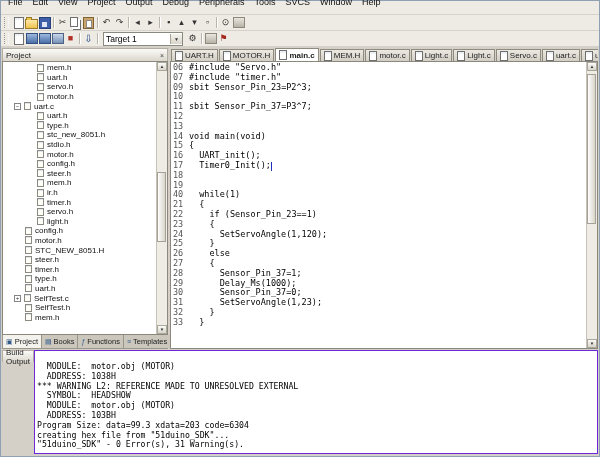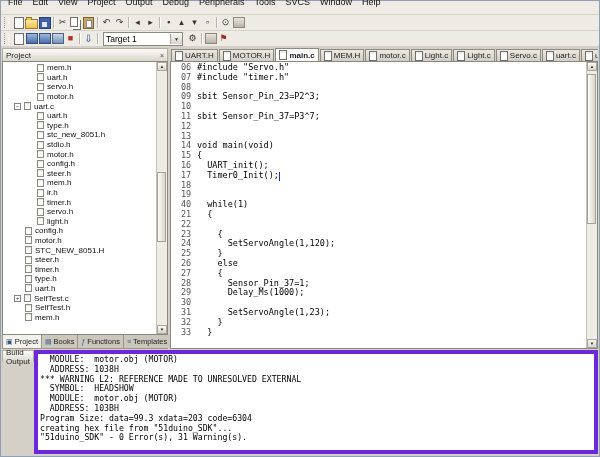--- a/index.html
+++ b/index.html
@@ -67,29 +67,29 @@
   .ptab .pic{font-size:7px;color:#345a8a}
 
   
   .editor-area{flex:1;display:flex;flex-direction:column;min-width:0;min-height:0}
   .tabbar{height:13px;flex:0 0 13px;display:flex;align-items:flex-end;overflow:hidden;background:#d4d0c8;padding-left:1px;gap:1px}
   .etab{height:12px;display:flex;align-items:center;gap:2px;padding:0 3px;font-size:8px;background:linear-gradient(#ece9e2,#d2cec5);border:1px solid #8e8a7e;border-bottom:none;color:#222;white-space:nowrap;flex:0 0 auto;box-sizing:border-box}
   .etab.active{background:#fff;height:13px;font-weight:bold}
   .editor-wrap{flex:1;display:flex;min-height:0;border:1px solid #8a877c;background:#fff}
   .code-pane{flex:1;overflow:hidden;font-family:"DejaVu Sans Mono",monospace;font-size:8.5px;padding-top:1px;min-width:0}
   .code-line{display:flex;height:9.8px;line-height:9.8px;white-space:pre}
-  .ln{width:16px;flex:0 0 16px;color:#555;padding-left:10px}
+  .ln{width:16px;flex:0 0 16px;color:#555;padding-left:2px}
   .lt{color:#000}
   .lt b{font-weight:normal}
   .caret{width:1px;height:9px;background:#1b2fbb;margin-top:1px}
 
   
   .build-panel{flex:0 0 104px;height:104px;display:flex;flex-direction:row;background:#d4d0c8;padding:1px 1px 2px}
   .build-header{height:11px;flex:0 0 11px;display:flex;align-items:center;padding:0 3px;font-size:8px;background:linear-gradient(#fbfaf7,#dbd7cd);border:1px solid #b2aea3;border-bottom:none;color:#222}
-  .build-content{flex:1;background:#fff;border:4px solid #6d28d9;font-family:"DejaVu Sans Mono",monospace;font-size:8.2px;line-height:9.8px;padding:1px 2px;overflow:hidden;white-space:pre}
+  .build-content{flex:1;background:#fff;border:1px solid #6d28d9;font-family:"DejaVu Sans Mono",monospace;font-size:8.2px;line-height:9.8px;padding:11px 2px;overflow:hidden;white-space:pre}
   .bline{height:9.8px}
 </style>
 </head>
 <body>
 
 <div class="window" data-name="app-window">
 
 
   <div class="menubar" data-name="menu-bar">
       <div class="menu-item" data-name="menu-item-file">File</div>
@@ -391,43 +391,42 @@
           </div>
           <div class="etab" data-name="editor-tab-uart.h">
             <span class="gi ic-page tab-ic" data-name="file-icon"></span>
             <span data-name="tab-label">uart.h</span>
           </div>
         </div>
       <div class="editor-wrap" data-name="editor-wrap">
         <div class="code-pane" data-name="code-editor">
             <div class="code-line" data-name="code-line-06"><span class="ln" data-name="line-number">06</span><span class="lt" data-name="line-text"><b>#include</b> "Servo.h"</span></div>
             <div class="code-line" data-name="code-line-07"><span class="ln" data-name="line-number">07</span><span class="lt" data-name="line-text"><b>#include</b> "timer.h"</span></div>
-            <div class="code-line" data-name="code-line-08"><span class="ln" data-name="line-number">08</span><span class="lt" data-name="line-text"></span></div>
             <div class="code-line" data-name="code-line-09"><span class="ln" data-name="line-number">09</span><span class="lt" data-name="line-text"><b>sbit</b> Sensor_Pin_23=P2^3;</span></div>
             <div class="code-line" data-name="code-line-10"><span class="ln" data-name="line-number">10</span><span class="lt" data-name="line-text"></span></div>
             <div class="code-line" data-name="code-line-11"><span class="ln" data-name="line-number">11</span><span class="lt" data-name="line-text"><b>sbit</b> Sensor_Pin_37=P3^7;</span></div>
             <div class="code-line" data-name="code-line-12"><span class="ln" data-name="line-number">12</span><span class="lt" data-name="line-text"></span></div>
             <div class="code-line" data-name="code-line-13"><span class="ln" data-name="line-number">13</span><span class="lt" data-name="line-text"></span></div>
             <div class="code-line" data-name="code-line-14"><span class="ln" data-name="line-number">14</span><span class="lt" data-name="line-text"><b>void</b> main(<b>void</b>)</span></div>
             <div class="code-line" data-name="code-line-15"><span class="ln" data-name="line-number">15</span><span class="lt" data-name="line-text">{</span></div>
             <div class="code-line" data-name="code-line-16"><span class="ln" data-name="line-number">16</span><span class="lt" data-name="line-text">  UART_init();</span></div>
             <div class="code-line" data-name="code-line-17"><span class="ln" data-name="line-number">17</span><span class="lt" data-name="line-text">  Timer0_Init();</span><span class="caret" data-name="text-caret"></span></div>
             <div class="code-line" data-name="code-line-18"><span class="ln" data-name="line-number">18</span><span class="lt" data-name="line-text"></span></div>
             <div class="code-line" data-name="code-line-19"><span class="ln" data-name="line-number">19</span><span class="lt" data-name="line-text"></span></div>
             <div class="code-line" data-name="code-line-20"><span class="ln" data-name="line-number">40</span><span class="lt" data-name="line-text">  <b>while</b>(1)</span></div>
             <div class="code-line" data-name="code-line-21"><span class="ln" data-name="line-number">21</span><span class="lt" data-name="line-text">  {</span></div>
-            <div class="code-line" data-name="code-line-22"><span class="ln" data-name="line-number">22</span></div>
+            <div class="code-line" data-name="code-line-22"><span class="ln" data-name="line-number">22</span><span class="lt" data-name="line-text">    <b>if</b> (Sensor_Pin_23==1)</span></div>
             <div class="code-line" data-name="code-line-23"><span class="ln" data-name="line-number">23</span><span class="lt" data-name="line-text">    {</span></div>
             <div class="code-line" data-name="code-line-24"><span class="ln" data-name="line-number">24</span><span class="lt" data-name="line-text">      SetServoAngle(1,120);</span></div>
             <div class="code-line" data-name="code-line-25"><span class="ln" data-name="line-number">25</span><span class="lt" data-name="line-text">    }</span></div>
             <div class="code-line" data-name="code-line-26"><span class="ln" data-name="line-number">26</span><span class="lt" data-name="line-text">    <b>else</b></span></div>
             <div class="code-line" data-name="code-line-27"><span class="ln" data-name="line-number">27</span><span class="lt" data-name="line-text">    {</span></div>
             <div class="code-line" data-name="code-line-28"><span class="ln" data-name="line-number">28</span><span class="lt" data-name="line-text">      Sensor_Pin_37=1;</span></div>
             <div class="code-line" data-name="code-line-29"><span class="ln" data-name="line-number">29</span><span class="lt" data-name="line-text">      Delay_Ms(1000);</span></div>
-            <div class="code-line" data-name="code-line-30"><span class="ln" data-name="line-number">30</span></div>
+            <div class="code-line" data-name="code-line-30"><span class="ln" data-name="line-number">30</span><span class="lt" data-name="line-text">      Sensor_Pin_37=0;</span></div>
             <div class="code-line" data-name="code-line-31"><span class="ln" data-name="line-number">31</span><span class="lt" data-name="line-text">      SetServoAngle(1,23);</span></div>
             <div class="code-line" data-name="code-line-32"><span class="ln" data-name="line-number">32</span><span class="lt" data-name="line-text">    }</span></div>
             <div class="code-line" data-name="code-line-33"><span class="ln" data-name="line-number">33</span><span class="lt" data-name="line-text">  }</span></div>
           </div>
         <div class="vscroll" data-name="editor-scrollbar">
           <div class="vs-arrow" data-name="scroll-up-icon">▲</div>
           <div class="vs-fill" data-name="scroll-track"></div>
           <div class="vs-arrow" data-name="scroll-down-icon">▼</div>
           <div class="vs-thumb" style="top:12px;height:150px" data-name="scroll-thumb"></div>
         </div>

